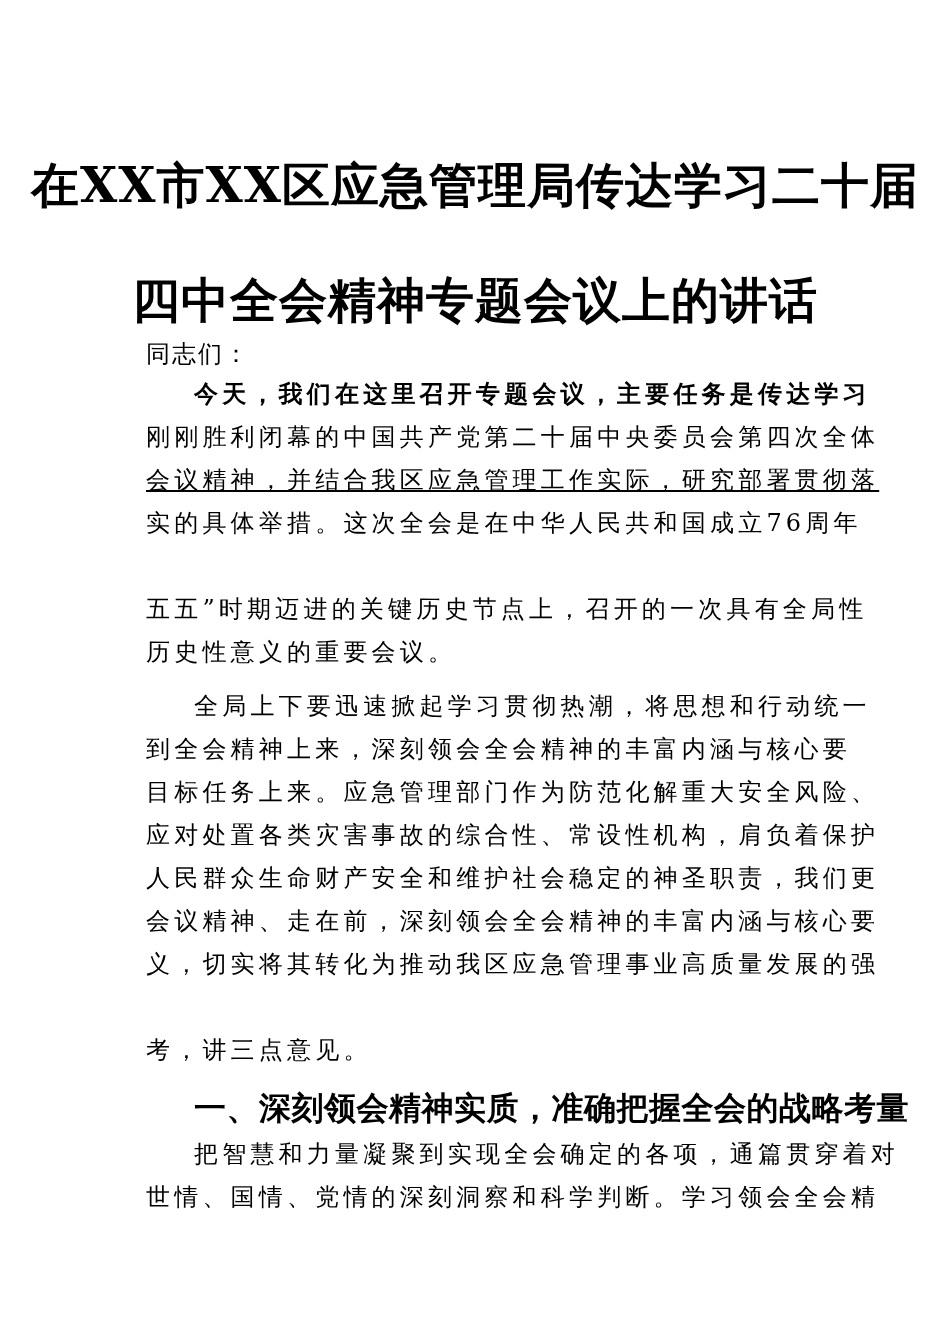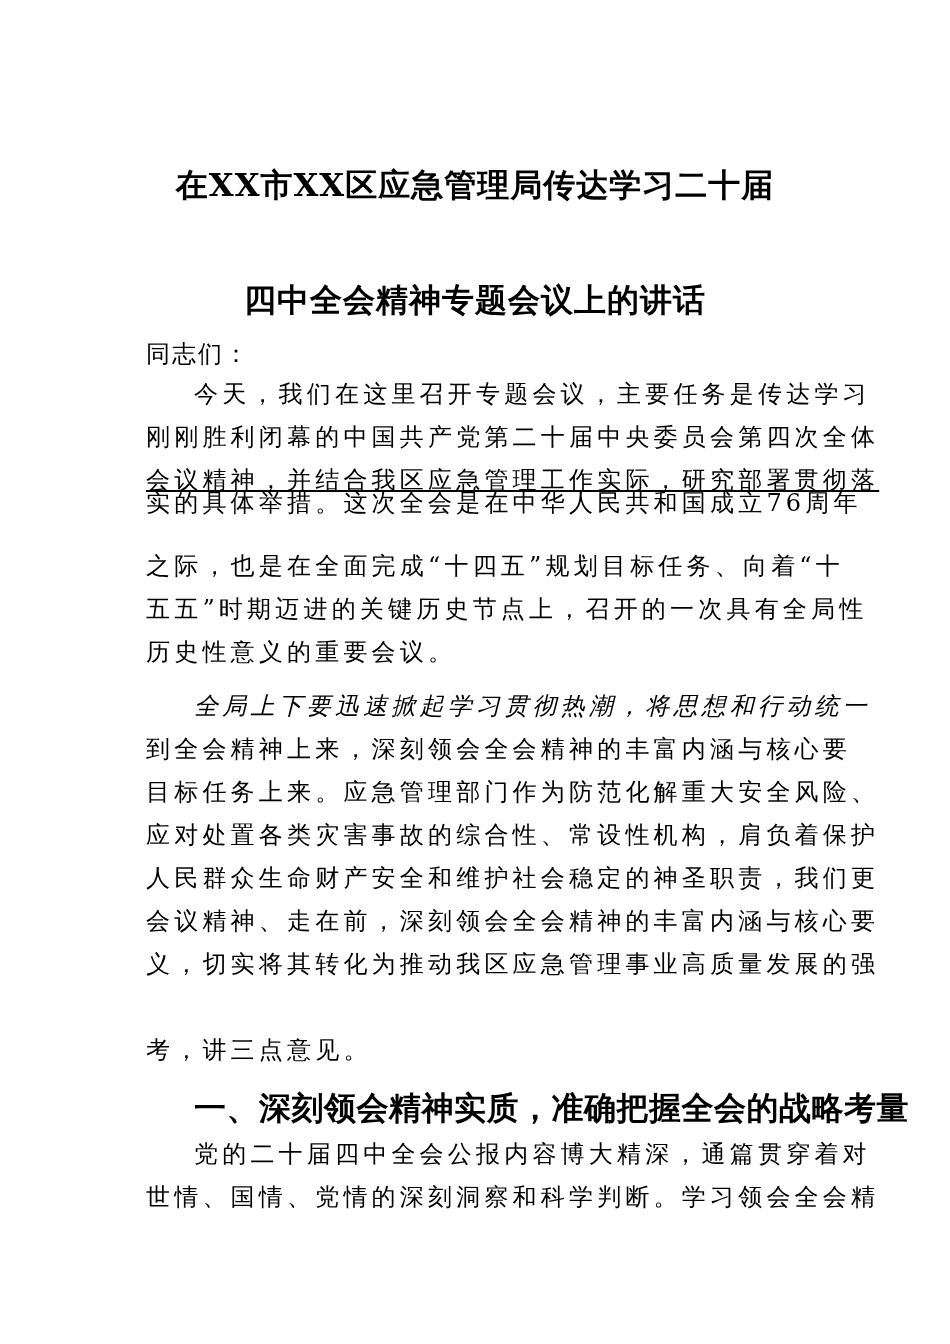--- a/index.html
+++ b/index.html
@@ -1,49 +1,48 @@
 <!DOCTYPE html>
 <html><head>
 <meta charset="utf-8">
 <style>
   html, body { margin: 0; padding: 0; background: #ffffff; }
   body { width: 950px; height: 1344px; position: relative; overflow: hidden; font-family: "DejaVu Serif", "Liberation Serif", serif; color: #000; }
   .page { position: absolute; left: 0; top: 0; width: 950px; height: 1344px; background: #fff; }
-  .title { position: absolute; left: 0; width: 950px; text-align: center; font-family: "DejaVu Serif", "Liberation Serif", serif; font-weight: bold; font-size: 32px; line-height: 40px; letter-spacing: 1px; white-space: nowrap; }
+  .title { position: absolute; left: 0; width: 950px; text-align: center; font-family: "DejaVu Serif", "Liberation Serif", serif; font-weight: bold; font-size: 48px; line-height: 40px; letter-spacing: 1px; white-space: nowrap; }
   .t1 { top: 165px; }
   .t2 { top: 235px; margin-top: 45px; }
   .line { position: absolute; left: 146px; width: 660px; font-size: 24px; line-height: 28px; white-space: nowrap; letter-spacing: 4.2px; text-align: justify; text-align-last: justify; }
   .line.last { text-align-last: left; }
   .heading { position: absolute; left: 194px; font-family: "DejaVu Sans", "Liberation Sans", sans-serif; font-weight: bold; font-size: 32px; line-height: 28px; white-space: nowrap; letter-spacing: 0.5px; }
 </style>
 </head>
 <body>
 
 <div class="page">
 
   <div class="title t1">在XX市XX区应急管理局传达学习二十届</div>
   <div class="title t2">四中全会精神专题会议上的讲话</div>
 
   <div class="line last" style="top:340px; letter-spacing:2px;">同志们：</div>
 
-  <div class="line" style="top:380px; left:194px; width:612px;">今天，我们在这里召开专题会议，主要任务是传达学习</div>
+  <div class="line" style="top:380px; left:194px; width:612px;font-weight:bold;">今天，我们在这里召开专题会议，主要任务是传达学习</div>
   <div class="line" style="top:423px;">刚刚胜利闭幕的中国共产党第二十届中央委员会第四次全体</div>
   <div class="line" style="top:466px;text-decoration:underline;">会议精神，并结合我区应急管理工作实际，研究部署贯彻落</div>
-  <div class="line" style="top:489px;">实的具体举措。这次全会是在中华人民共和国成立76周年</div>
-  <div class="line" style="top:552px;">之际，也是在全面完成“十四五”规划目标任务、向着“十</div>
+  <div class="line" style="top:509px;">实的具体举措。这次全会是在中华人民共和国成立76周年</div>
   <div class="line" style="top:595px;">五五”时期迈进的关键历史节点上，召开的一次具有全局性</div>
   <div class="line last" style="top:638px;">历史性意义的重要会议。</div>
 
-  <div class="line" style="top:692px; left:194px; width:612px;font-style:italic;">全局上下要迅速掀起学习贯彻热潮，将思想和行动统一</div>
+  <div class="line" style="top:692px; left:194px; width:612px;">全局上下要迅速掀起学习贯彻热潮，将思想和行动统一</div>
   <div class="line" style="top:735px;">到全会精神上来，深刻领会全会精神的丰富内涵与核心要</div>
   <div class="line" style="top:778px;">目标任务上来。应急管理部门作为防范化解重大安全风险、</div>
   <div class="line" style="top:821px;">应对处置各类灾害事故的综合性、常设性机构，肩负着保护</div>
   <div class="line" style="top:864px;">人民群众生命财产安全和维护社会稳定的神圣职责，我们更</div>
   <div class="line" style="top:907px;">会议精神、走在前，深刻领会全会精神的丰富内涵与核心要</div>
   <div class="line" style="top:950px;">义，切实将其转化为推动我区应急管理事业高质量发展的强</div>
   <div class="line last" style="top:1036px;">考，讲三点意见。</div>
 
   <div class="heading" style="top:1094px;">一、深刻领会精神实质，准确把握全会的战略考量</div>
 
-  <div class="line" style="top:1140px; left:194px; width:612px;">党的二十届四中全会公报内容博大精深，通篇贯穿着对</div>
+  <div class="line" style="top:1140px; left:194px; width:612px;">把智慧和力量凝聚到实现全会确定的各项，通篇贯穿着对</div>
   <div class="line" style="top:1183px;">世情、国情、党情的深刻洞察和科学判断。学习领会全会精</div>
 
 </div>
 
 </body></html>

